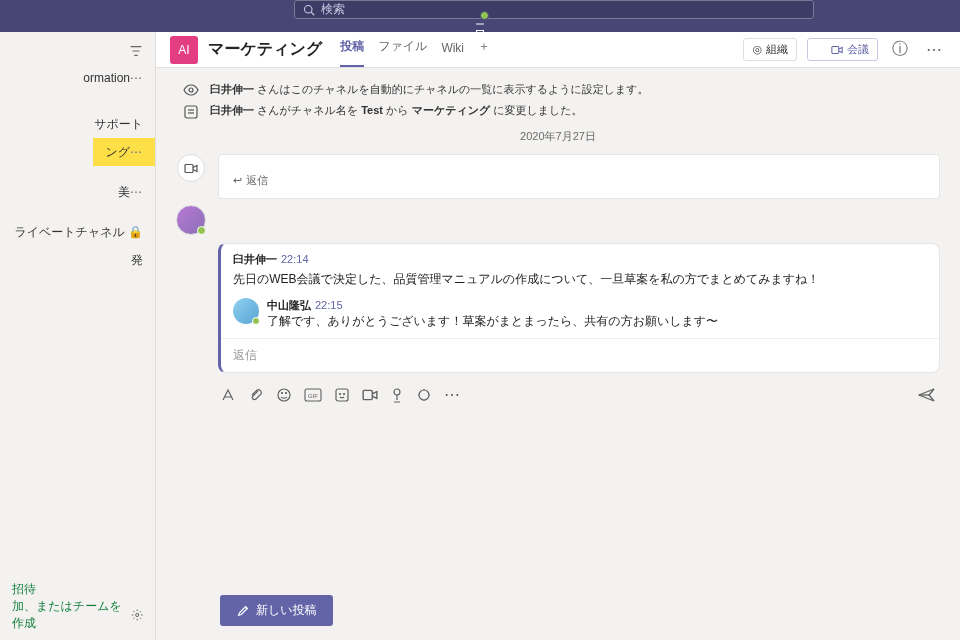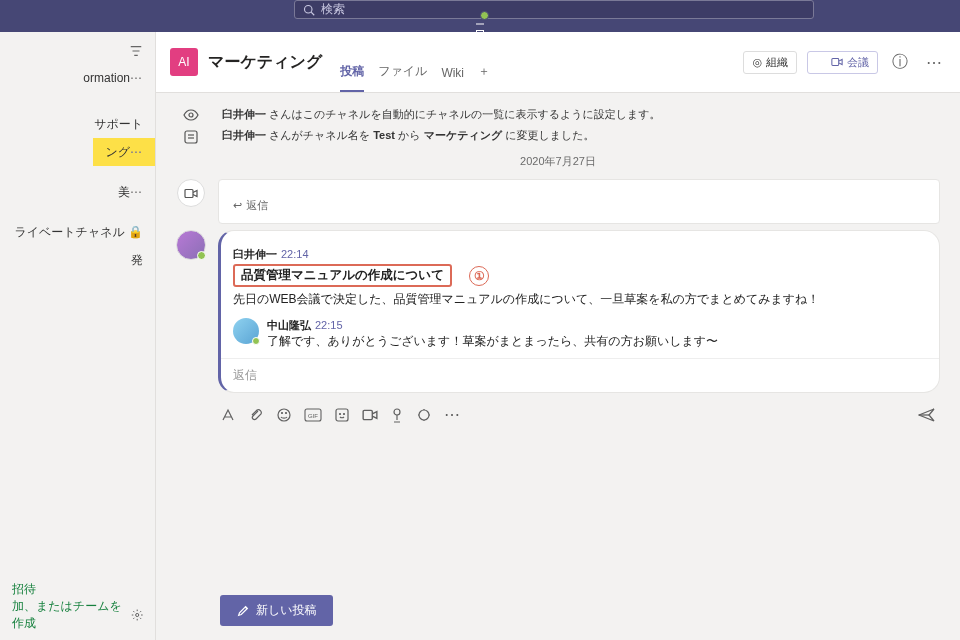--- a/index.html
+++ b/index.html
@@ -13,48 +13,48 @@
 .titlebar .winbtn { width: 30px; height: 32px; display: flex; align-items: center; justify-content: center; color: #fff; cursor: pointer; }
 .body { flex: 1; display: flex; min-height: 0; }
 .sidebar { width: 156px; background: #f3f2f1; border-right: 1px solid #e1dfdd; display: flex; flex-direction: column; font-size: 12px; color: #333; align-items: flex-end; }
 .sidebar .filter-row { height: 32px; display: flex; align-items: center; justify-content: flex-end; padding: 6px 12px 0 12px; color: #666; }
 .sidebar .item { height: 28px; display: flex; align-items: center; justify-content: space-between; padding: 0 12px; cursor: pointer; }
 .sidebar .item.active { background: #fde047; }
 .sidebar .more-dots { color: #666; letter-spacing: 1px; }
 .sidebar .footer { margin-top: auto; padding: 8px 12px 12px 12px; font-size: 12px; color: #15803d; }
 .sidebar .footer .row { display:flex; align-items:center; justify-content:space-between; height:26px; }
 .main { flex: 1; display: flex; flex-direction: column; background: #f3f2f1; min-width: 0; }
-.chanhead { height: 61px; background: #fff; border-bottom: 1px solid #e1dfdd; display: flex; align-items: center; padding: 0 14px; gap: 10px; }
+.chanhead { height: 36px; background: #fff; border-bottom: 1px solid #e1dfdd; display: flex; align-items: center; padding: 0 14px; gap: 10px; }
 .chanhead .tile { width: 28px; height: 28px; background: #e23e81; color: #fff; font-size: 12px; display:flex; align-items:center; justify-content:center; border-radius:3px; }
 .chanhead .title { font-size: 16px; font-weight: 600; color: #252423; margin-right: 8px; }
 .chanhead .tabs { display:flex; align-items:flex-end; height:100%; gap:14px; font-size:12px; color:#666; }
 .chanhead .tab { padding-bottom: 10px; border-bottom: 2px solid transparent; cursor:pointer; }
 .chanhead .tab.active { color:#6264a7; border-bottom-color:#6264a7; font-weight:600; }
 .chanhead .sp { flex:1; }
 .chanhead .hdrbtn { font-size:11px; color:#333; padding:3px 8px; border:1px solid #ddd; border-radius:3px; background:#fff; display:flex; align-items:center; gap:4px; cursor:pointer; }
 .chanhead .meet { color:#6264a7; border-color:#c9c8e6;padding-left:23px; }
 .chanhead .hicon { color:#666; padding:0 4px; cursor:pointer; }
 .thread { flex:1; overflow:auto; padding: 14px 20px 0 20px; display:flex; flex-direction:column; gap:6px; }
-.sysrow { display:flex; align-items:flex-start; gap:16px; font-size:11px; color:#333; }
+.sysrow { display:flex; align-items:flex-start; gap:4px; font-size:11px; color:#333; }
 .sysrow .gutter { width:30px; display:flex; justify-content:center; padding-top:2px; color:#555; }
 .sysrow .txt b { font-weight:600; }
 .date-divider { text-align:center; font-size:11px; color:#6b6b6b; margin:4px 0; }
 .post { display:flex; gap:12px; }
 .post .gutter { width:30px; display:flex; justify-content:center; }
 .post .gutter .circle { width:28px; height:28px; border-radius:50%; background:#fff; border:1px solid #ddd; display:flex; align-items:center; justify-content:center; color:#444; }
 .post .card { flex:1; background:#fff; border:1px solid #e6e5e3; border-radius:4px; padding:10px 14px; font-size:12px; position:relative; }
 .post .card .title-line { font-size:12.5px; font-weight:600; color:#222; }
 .post .avatars { display:flex; gap:-4px; }
 .post .av { width:20px; height:20px; border-radius:50%; border:1px solid #fff; }
 .reply-link { margin-top:8px; font-size:11px; color:#666; display:inline-flex; align-items:center; gap:4px; cursor:pointer; }
 .conv { display:flex; gap:12px; }
 .conv .gutter { width:30px; display:flex; justify-content:center; }
 .conv .avatar-lg { width:30px; height:30px; border-radius:50%; background: linear-gradient(135deg,#b879d6,#8b6fb5); border:1px solid #ddd; position:relative; }
 .conv .avatar-lg .pres { position:absolute; bottom:-1px; right:-1px; width:9px; height:9px; background:#92c353; border:1px solid #fff; border-radius:50%; }
-.conv .body2 { flex:1; background:#fff; border:1px solid #e6e5e3; border-left:3px solid #6264a7; border-radius:16px; padding:16px 12px 0 12px; font-size:12px; color:#222; }
+.conv .body2 { flex:1; background:#fff; border:1px solid #e6e5e3; border-left:3px solid #6264a7; border-radius:8px; padding:8px 12px 0 12px; font-size:12px; color:#222;margin-top:38px; }
 .conv .meta { font-size:11px; color:#6264a7; }
 .conv .meta .name { color:#222; font-weight:600; margin-right:4px; }
 .conv .subject { display:inline-block; border:2px solid #dc6a57; border-radius:3px; padding:1px 6px; font-weight:600; font-size:12.5px; margin-top:2px; }
 .conv .annot { display:inline-flex; align-items:center; justify-content:center; width:20px; height:20px; border:1.5px solid #dc6a57; border-radius:50%; color:#dc6a57; font-size:12px; font-weight:700; margin-left:14px; vertical-align:middle; }
 .conv .reply-inset { display:flex; gap:8px; margin-top:10px; align-items:flex-start; }
 .conv .reply-inset .rav { width:26px; height:26px; border-radius:50%; background:linear-gradient(135deg,#8fd2f0,#5aa4d4); position:relative; }
 .conv .reply-inset .rav .pres { position:absolute; bottom:-1px; right:-1px; width:8px; height:8px; background:#92c353; border:1px solid #fff; border-radius:50%; }
 .conv .replybox { margin:8px -12px 0 -12px; border-top:1px solid #eee; padding:8px 12px; color:#999; font-size:12px; }
 .compose-toolbar { display:flex; align-items:center; gap:12px; padding:6px 4px 0 44px; color:#616161; }
 .compose-toolbar .ic { cursor:pointer; }
@@ -205,24 +205,20 @@
 
 
       <div class="conv">
         <div class="gutter">
             <div class="avatar-lg">
               <div class="pres"></div>
             </div>
           </div>
         <div class="body2">
           <div class="meta"><span class="name">臼井伸一</span><span>22:14</span></div>
-          <div>
-            <span class="subject">品質管理マニュアルの作成について</span>
-            <span class="annot">①</span>
-          </div>
           <div style="margin-top:4px">先日のWEB会議で決定した、品質管理マニュアルの作成について、一旦草案を私の方でまとめてみますね！</div>
           <div class="reply-inset">
             <div class="rav">
                 <div class="pres"></div>
               </div>
             <div>
               <div class="meta"><span class="name">中山隆弘</span><span style="color:#6264a7">22:15</span></div>
               <div>了解です、ありがとうございます！草案がまとまったら、共有の方お願いします〜</div>
             </div>
           </div>

